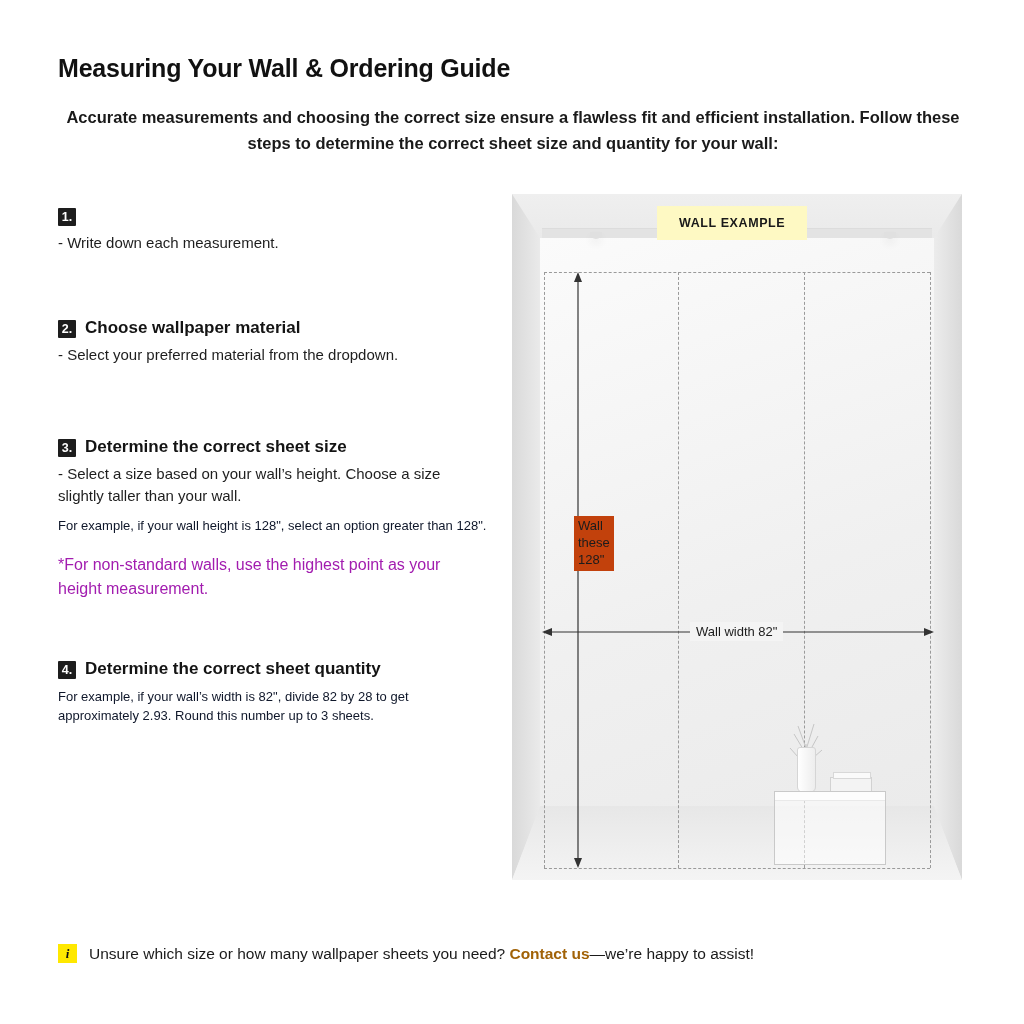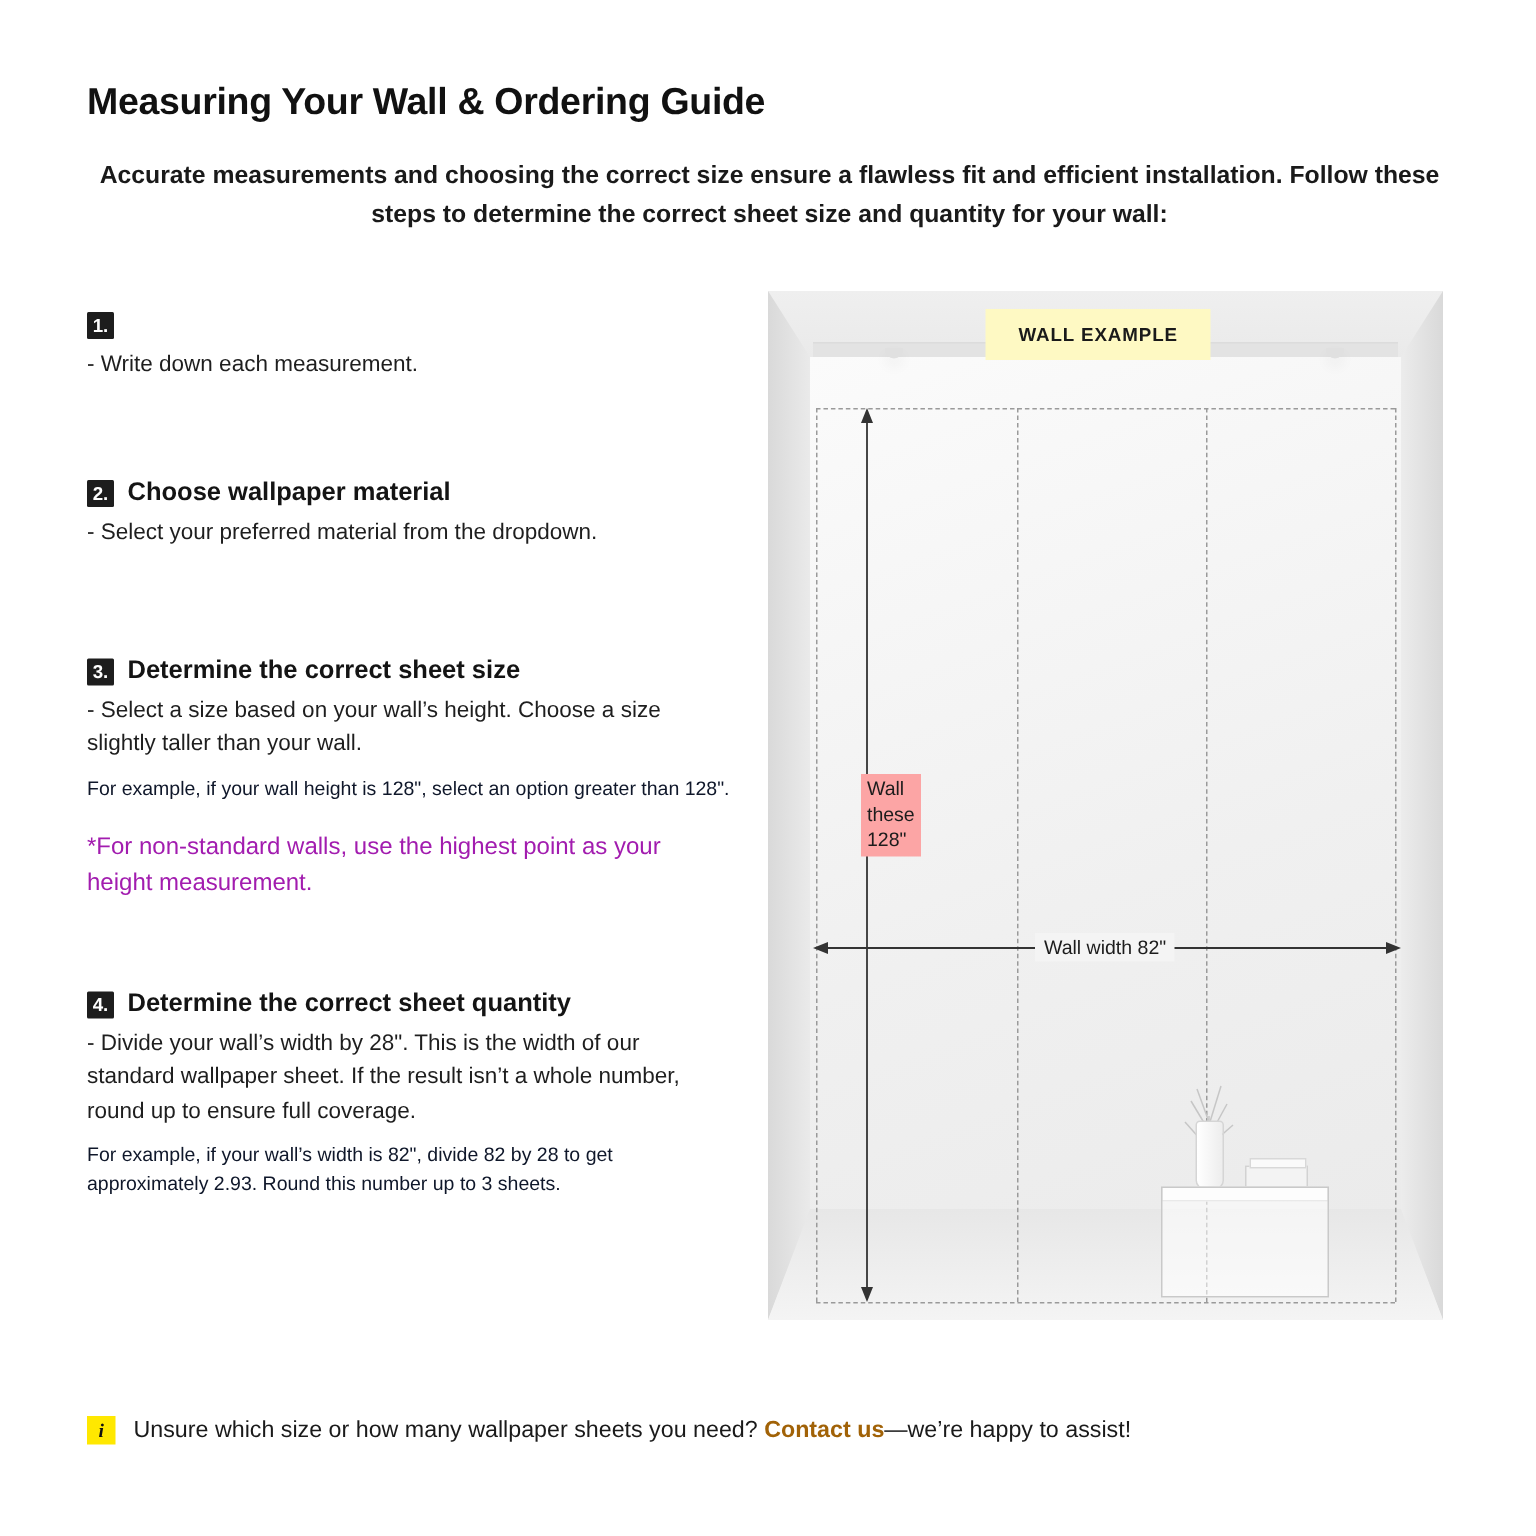--- a/index.html
+++ b/index.html
@@ -178,21 +178,21 @@
     color:#1c1c1c;
     background:#f4f4f4;
     padding: 2px 6px;
     white-space: nowrap;
   }
   .label-v {
     position:absolute;
     font-size: 13px;
     color:#1c1c1c;
     line-height: 1.3;
-    background:#fca5a5;
+    background:#c2410c;
     padding: 2px 4px;
   }
   .wall-example {
     position:absolute;
     left: 145px;
     top: 12px;
     background:#fef9c3;
     padding: 10px 22px;
     font-size: 12.5px;
     font-weight: bold;
@@ -302,21 +302,20 @@
       <div class="step-body">- Select a size based on your wall’s height. Choose a size slightly taller than your wall.</div>
       <div class="step-note">For example, if your wall height is 128", select an option greater than 128".</div>
       <div class="step-note2">*For non-standard walls, use the highest point as your height measurement.</div>
     </div>
 
     <div class="step" id="step-4">
       <div class="step-head">
         <span class="num-badge">4.</span>
         <span class="step-title">Determine the correct sheet quantity</span>
       </div>
-      <div class="step-body">- Divide your wall’s width by 28". This is the width of our standard wallpaper sheet. If the result isn’t a whole number, round up to ensure full coverage.</div>
       <div class="step-note">For example, if your wall’s width is 82", divide 82 by 28 to get approximately 2.93. Round this number up to 3 sheets.</div>
     </div>
 
   </div>
 
   <div class="illus">
 
     <div class="room-ceiling"></div>
     <div class="ceiling-strip"></div>
     <div class="side-left"></div>

